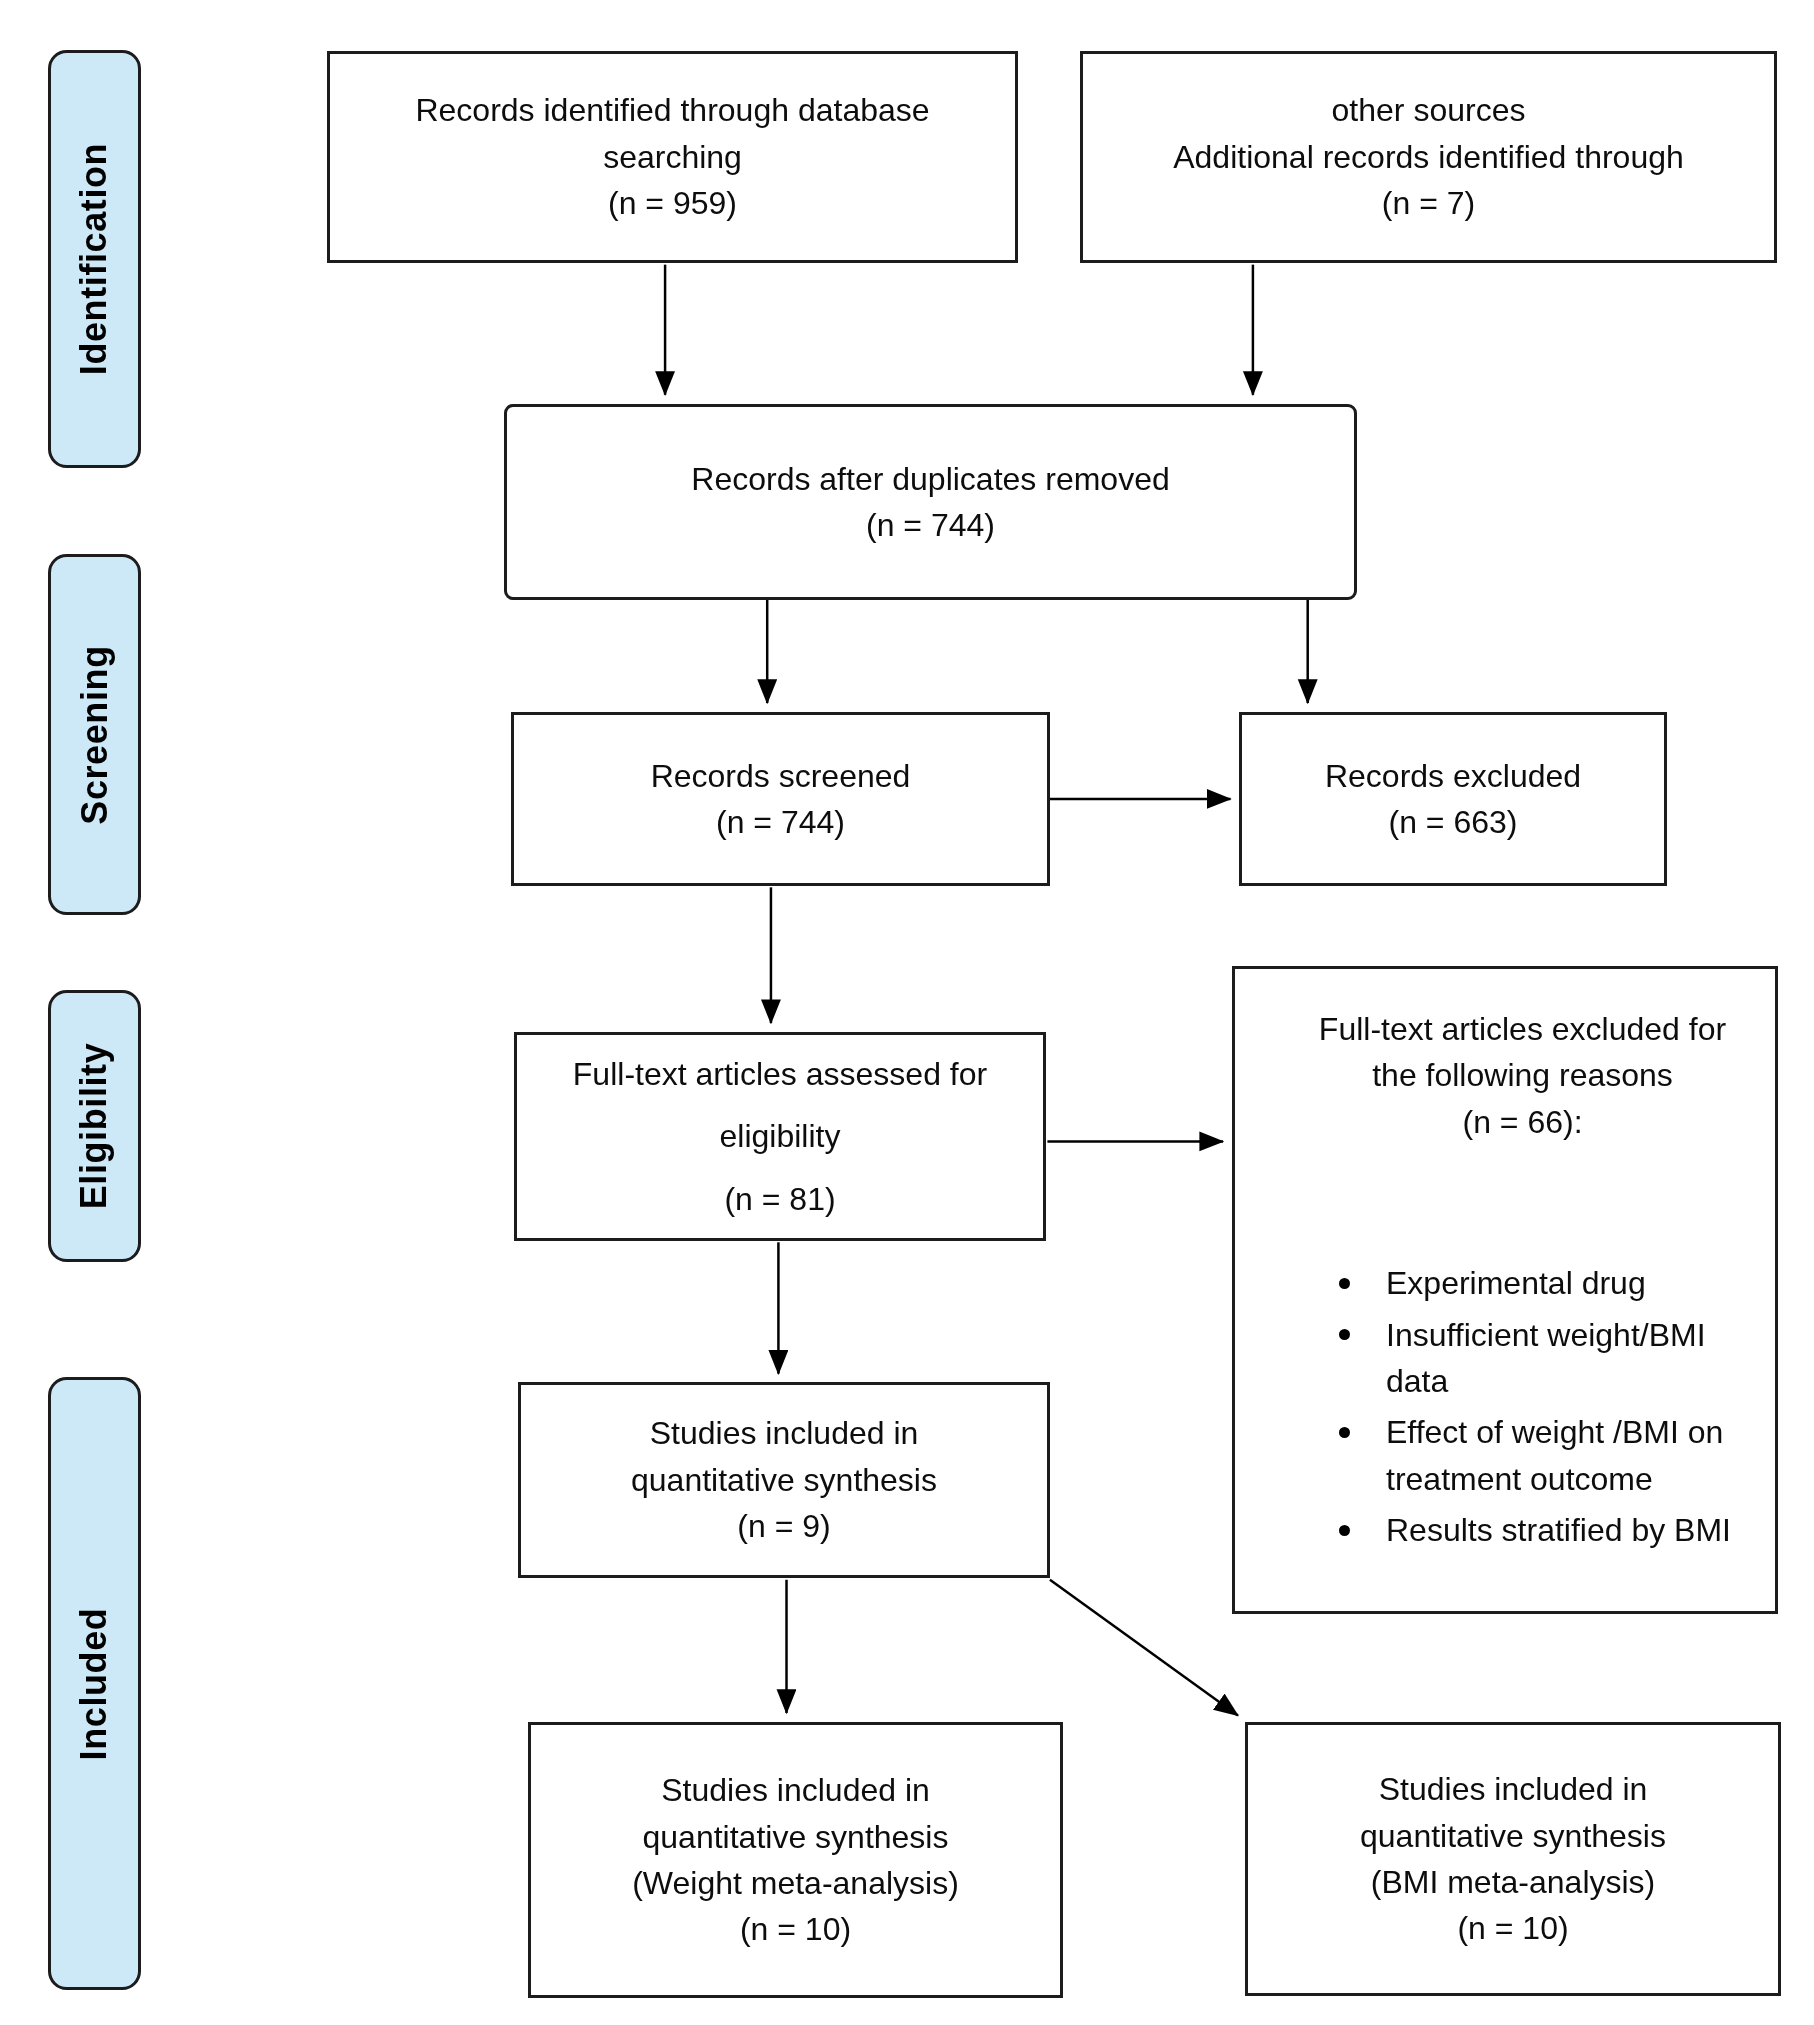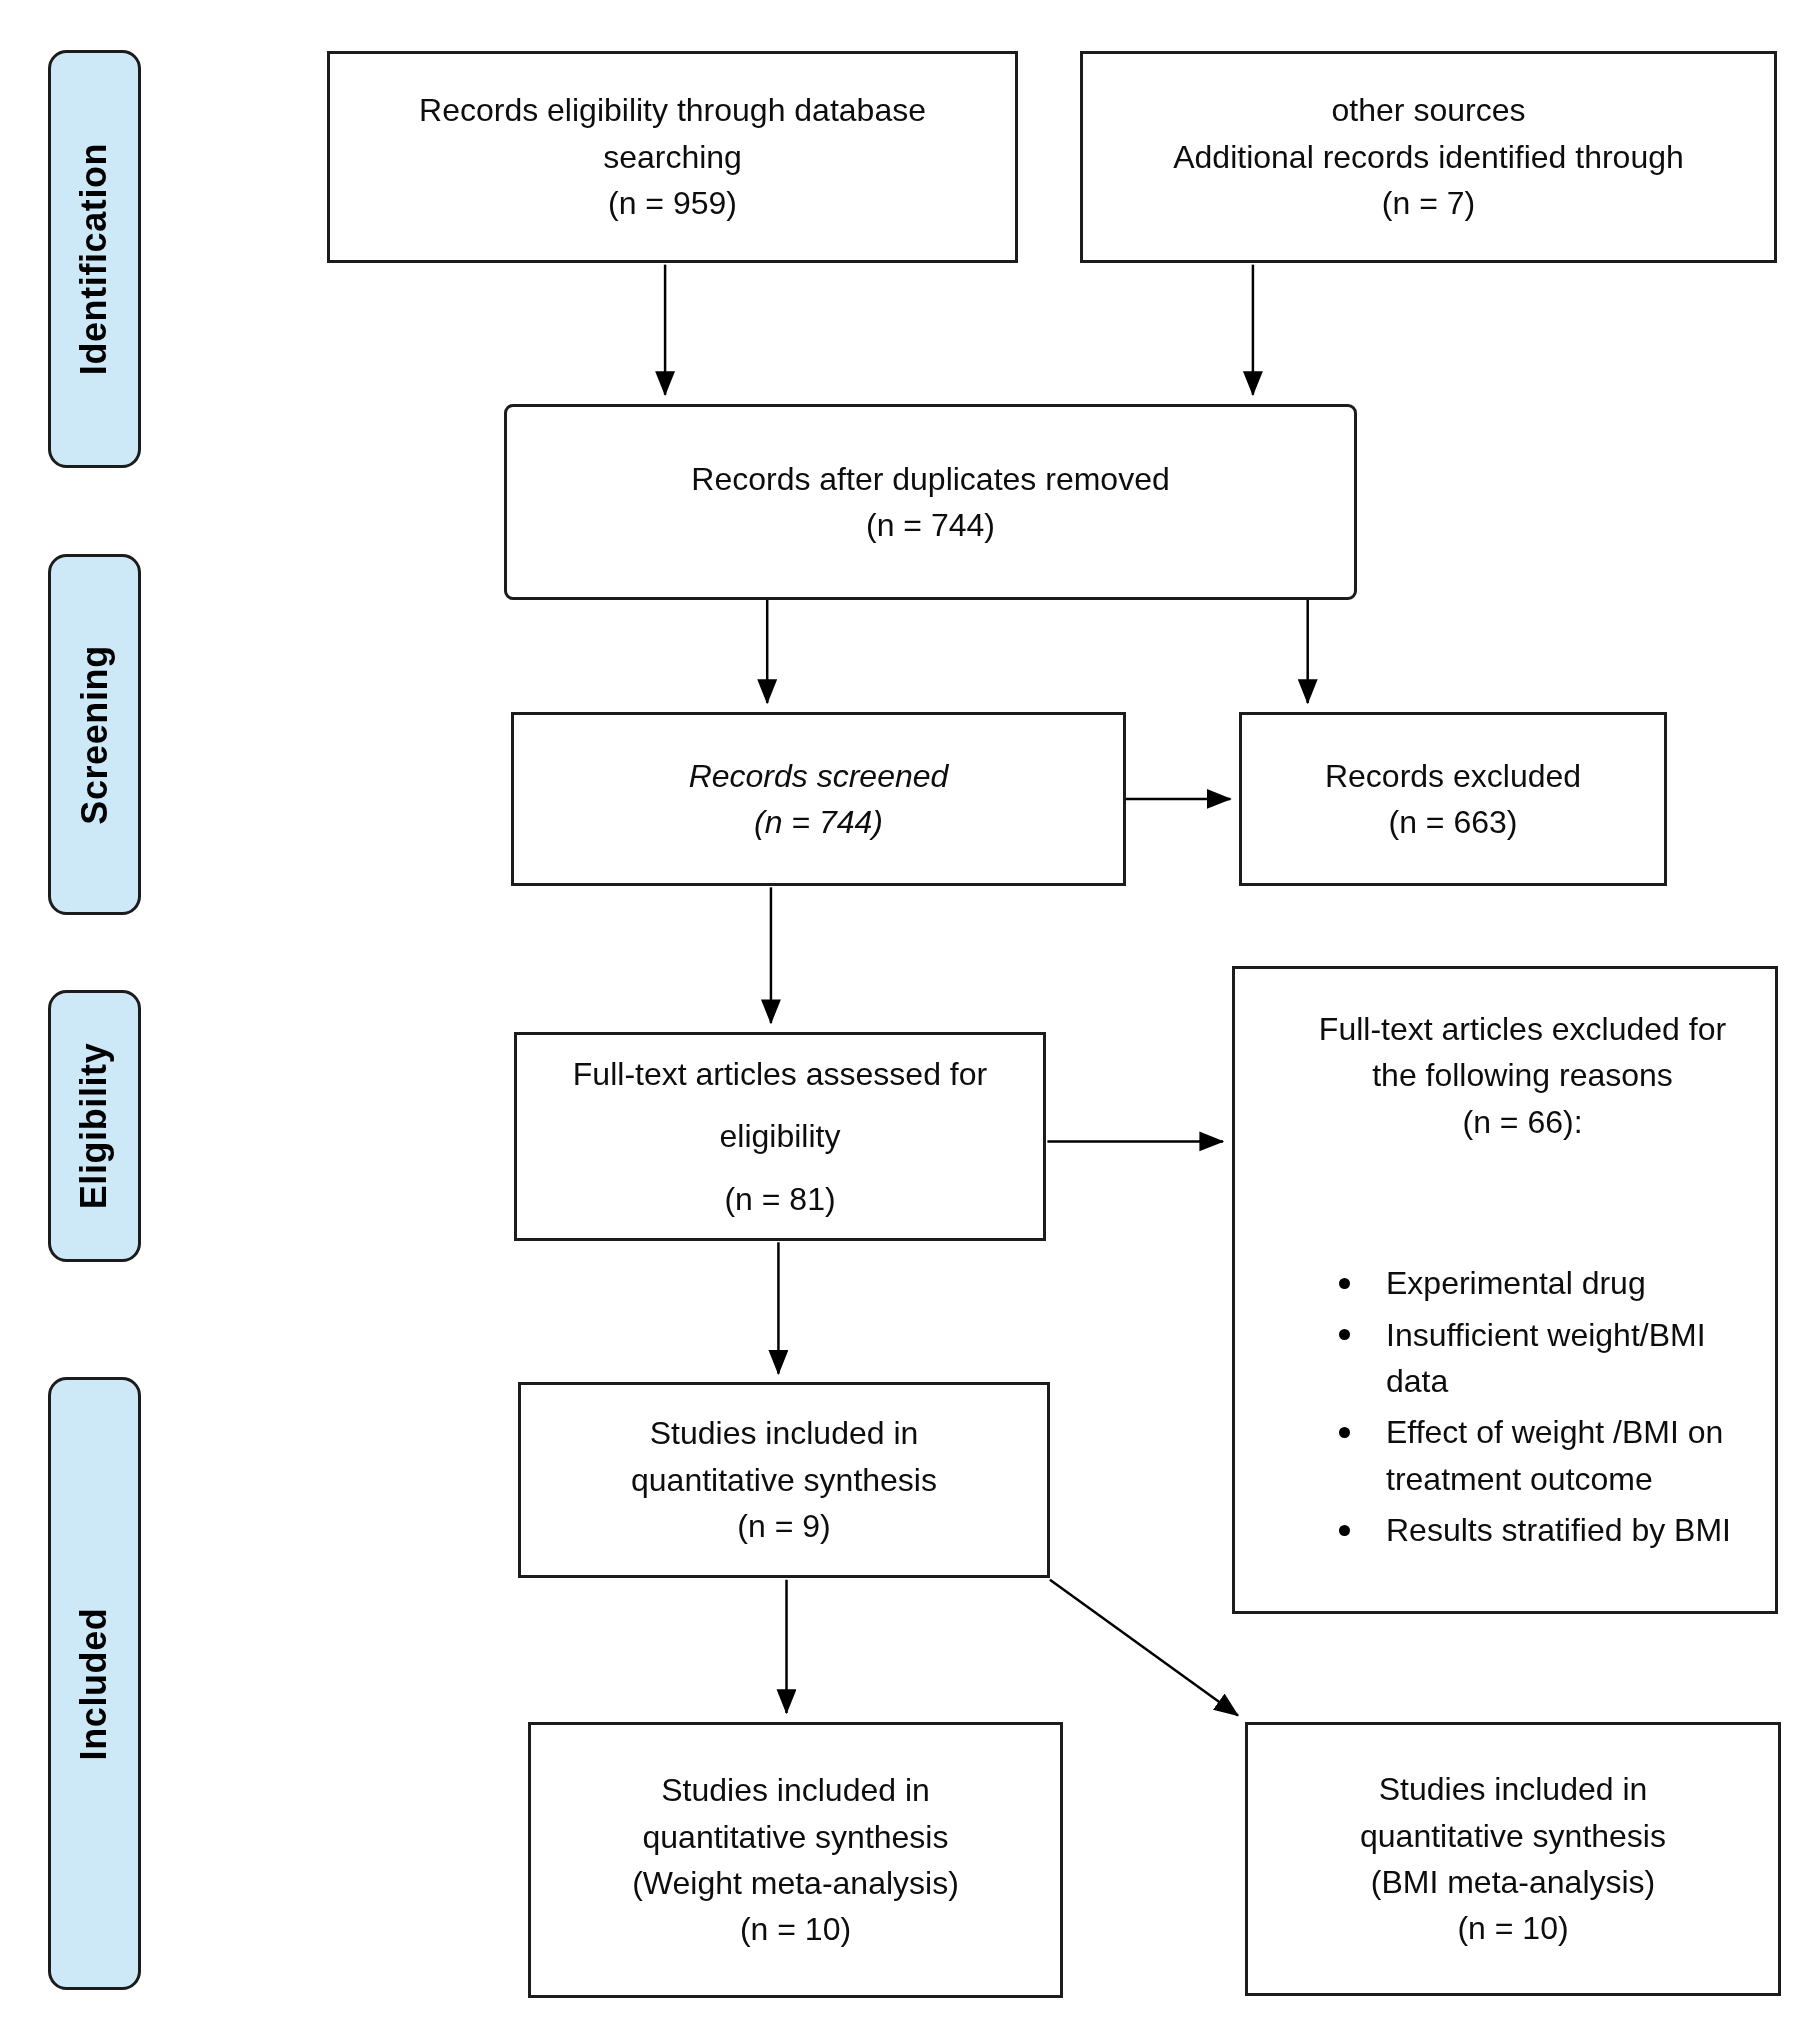--- a/index.html
+++ b/index.html
@@ -94,21 +94,21 @@
   }
   
   #stage-identification{left:48px;top:50px;width:93px;height:418px;}
   #stage-screening{left:48px;top:554px;width:93px;height:361px;}
   #stage-eligibility{left:48px;top:990px;width:93px;height:272px;}
   #stage-included{left:48px;top:1377px;width:93px;height:613px;}
 
   #box-records-identified{left:327px;top:51px;width:691px;height:212px;}
   #box-additional-records{left:1080px;top:51px;width:697px;height:212px;}
   #box-duplicates-removed{left:504px;top:404px;width:853px;height:196px;border-radius:9px;}
-  #box-records-screened{left:511px;top:712px;width:615px;height:174px;font-style:italic;}
+  #box-records-screened{left:511px;top:712px;width:539px;height:174px;}
   #box-records-excluded{left:1239px;top:712px;width:428px;height:174px;}
   #box-fulltext-assessed{left:514px;top:1032px;width:532px;height:209px;gap:16px;}
   #box-fulltext-excluded{left:1232px;top:966px;width:546px;height:648px;}
   #box-quant-synthesis{left:518px;top:1382px;width:532px;height:196px;}
   #box-weight-meta{left:528px;top:1722px;width:535px;height:276px;}
   #box-bmi-meta{left:1245px;top:1722px;width:536px;height:274px;}
 </style>
 </head>
 <body>
 
@@ -139,21 +139,21 @@
     <span>Screening</span>
   </div>
   <div class="stage" id="stage-eligibility">
     <span>Eligibility</span>
   </div>
   <div class="stage" id="stage-included">
     <span>Included</span>
   </div>
 
   <div class="fbox" id="box-records-identified">
-    <div class="line">Records eligibility through database</div>
+    <div class="line">Records identified through database</div>
     <div class="line">searching</div>
     <div class="line">(n = 959)</div>
   </div>
 
   <div class="fbox" id="box-additional-records">
     <div class="line">other sources</div>
     <div class="line">Additional records identified through</div>
     <div class="line">(n = 7)</div>
   </div>
 

